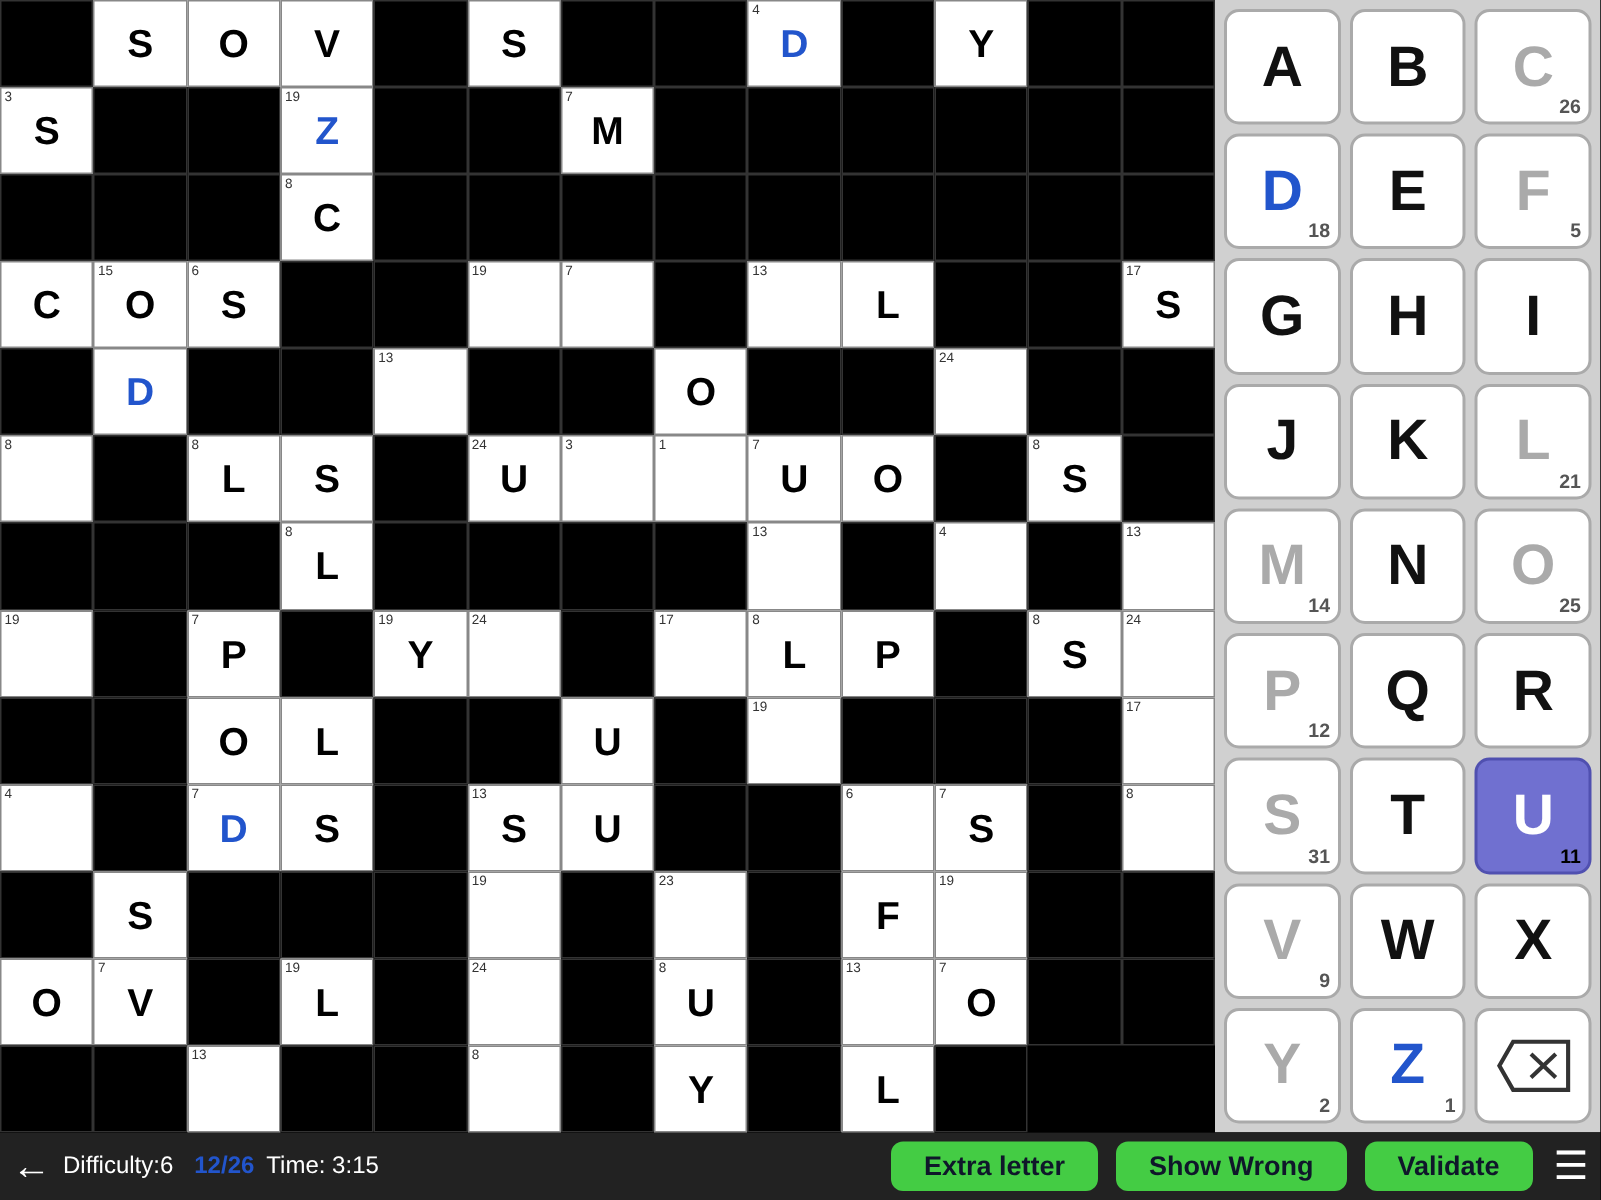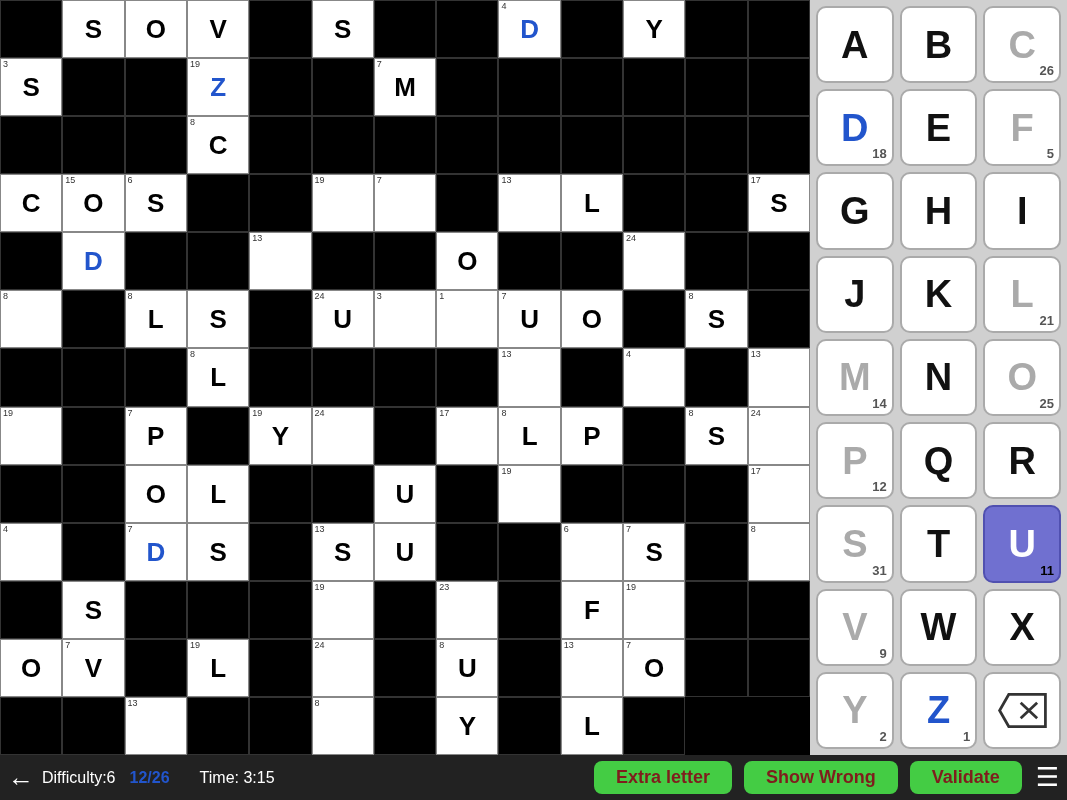--- a/index.html
+++ b/index.html
@@ -167,34 +167,34 @@
     .difficulty-label {
       color: white;
       font-size: 16px;
       margin-right: 14px;
     }
 
     .progress-label {
       color: #2255cc;
       font-size: 16px;
       font-weight: bold;
-      margin-right: 30px;
+      margin-right: 8px;
     }
 
     .time-label {
       color: white;
       font-size: 16px;
       margin-right: auto;
     }
 
     .bottom-btn {
       background: #44cc44;
       border: none;
       border-radius: 8px;
-      color: #7f1d1d;
+      color: #0f172a;
       font-size: 18px;
       font-weight: bold;
       padding: 6px 22px;
       margin: 0 6px;
       cursor: pointer;
     }
 
     .hamburger {
       color: white;
       font-size: 26px;

